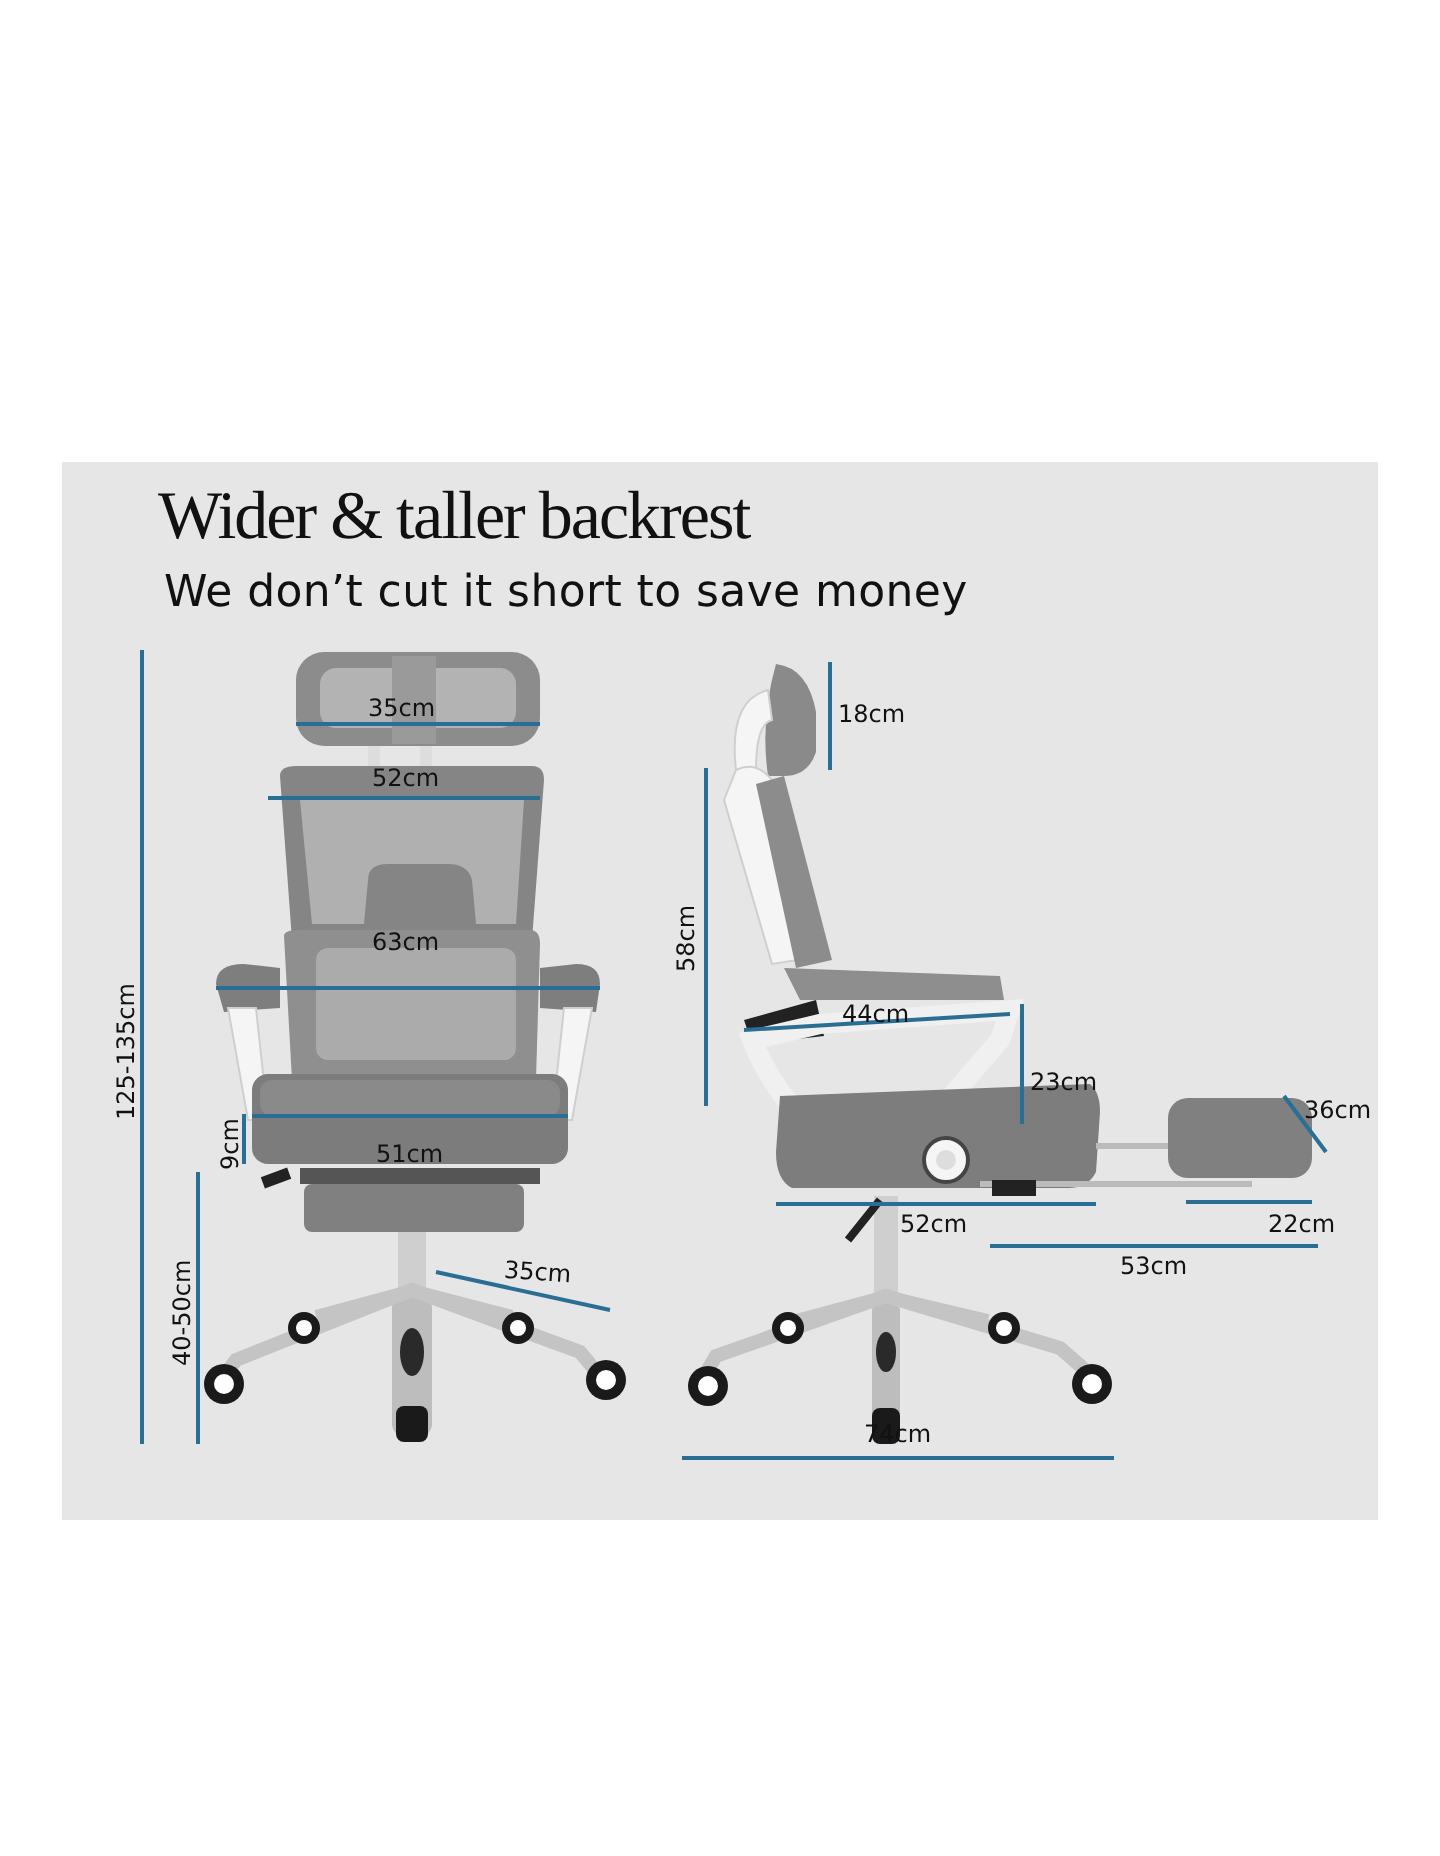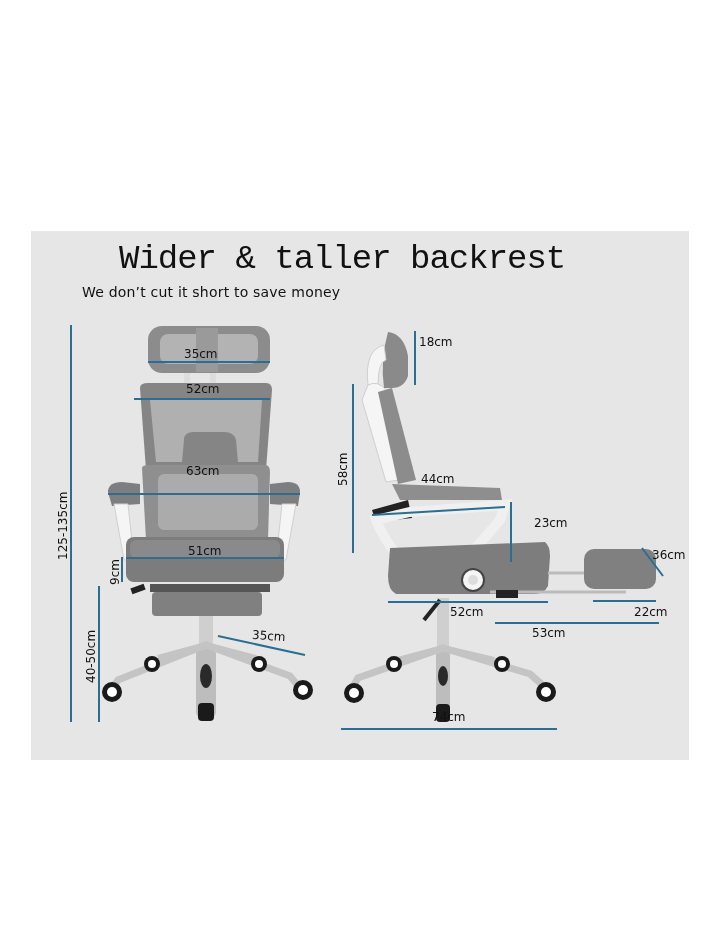--- a/index.html
+++ b/index.html
@@ -1,19 +1,19 @@
 <!DOCTYPE html>
 <html><head>
   <meta charset="utf-8">
   <style>
     html, body { margin: 0; padding: 0; background: #ffffff; }
     body { width: 720px; height: 928px; position: relative; overflow: hidden; font-family: "DejaVu Sans", sans-serif; }
     .panel { position: absolute; left: 31px; top: 231px; width: 658px; height: 529px; background: #e6e6e6; }
-    .title { position: absolute; left: 79px; top: 240px; font-size: 34px; letter-spacing: -1px; color: #111; font-family: Liberation Mono, monospace; font-weight: normal; white-space: nowrap; margin-left: 40px; }
-    .subtitle { position: absolute; left: 82px; top: 284px; font-size: 14px; color: #111; white-space: nowrap; letter-spacing: 0.2px; }
+    .title { position: absolute; left: 79px; top: 240px; font-size: 34px; letter-spacing: -1px; color: #111; font-family: Liberation Serif, serif; font-weight: normal; white-space: nowrap; }
+    .subtitle { position: absolute; left: 82px; top: 284px; font-size: 22px; color: #111; white-space: nowrap; letter-spacing: 0.2px; }
     .dim { position: absolute; font-size: 12px; color: #111; white-space: nowrap; font-family: "DejaVu Sans", sans-serif; }
     .vert { transform-origin: left top; transform: rotate(-90deg); }
     svg.art { position: absolute; left: 0; top: 0; }
   </style>
 </head>
 <body>
 
 <div class="panel"></div>
 
 <svg class="art" width="720" height="928" viewBox="0 0 720 928">
@@ -128,27 +128,27 @@
     <line x1="341" y1="729" x2="557" y2="729"></line>
   </g>
 </svg>
 
 <div class="title">Wider &amp; taller backrest</div>
 <div class="subtitle">We don’t cut it short to save money</div>
 
 <div class="dim" style="left:184px;top:347px;">35cm</div>
 <div class="dim" style="left:186px;top:382px;">52cm</div>
 <div class="dim" style="left:186px;top:464px;">63cm</div>
-<div class="dim" style="left:188px;top:544px;text-align:center;">51cm</div>
+<div class="dim" style="left:188px;top:570px;text-align:center;">51cm</div>
 <div class="dim vert" style="left:56px;top:560px;">125-135cm</div>
 <div class="dim vert" style="left:108px;top:585px;">9cm</div>
 <div class="dim vert" style="left:84px;top:683px;">40-50cm</div>
 <div class="dim" style="left:252px;top:629px;transform:rotate(4deg);">35cm</div>
 
-<div class="dim" style="left:419px;top:335px;">18cm</div>
+<div class="dim" style="left:419px;top:350px;">18cm</div>
 <div class="dim vert" style="left:336px;top:486px;">58cm</div>
-<div class="dim" style="left:421px;top:472px;">44cm</div>
-<div class="dim" style="left:515px;top:516px;margin-left:19px;">23cm</div>
+<div class="dim" style="left:421px;top:500px;">44cm</div>
+<div class="dim" style="left:515px;top:534px;">23cm</div>
 <div class="dim" style="left:652px;top:548px;">36cm</div>
 <div class="dim" style="left:450px;top:605px;">52cm</div>
 <div class="dim" style="left:634px;top:605px;">22cm</div>
-<div class="dim" style="left:532px;top:626px;">53cm</div>
+<div class="dim" style="left:560px;top:626px;">53cm</div>
 <div class="dim" style="left:432px;top:710px;">74cm</div>
 
 </body></html>

